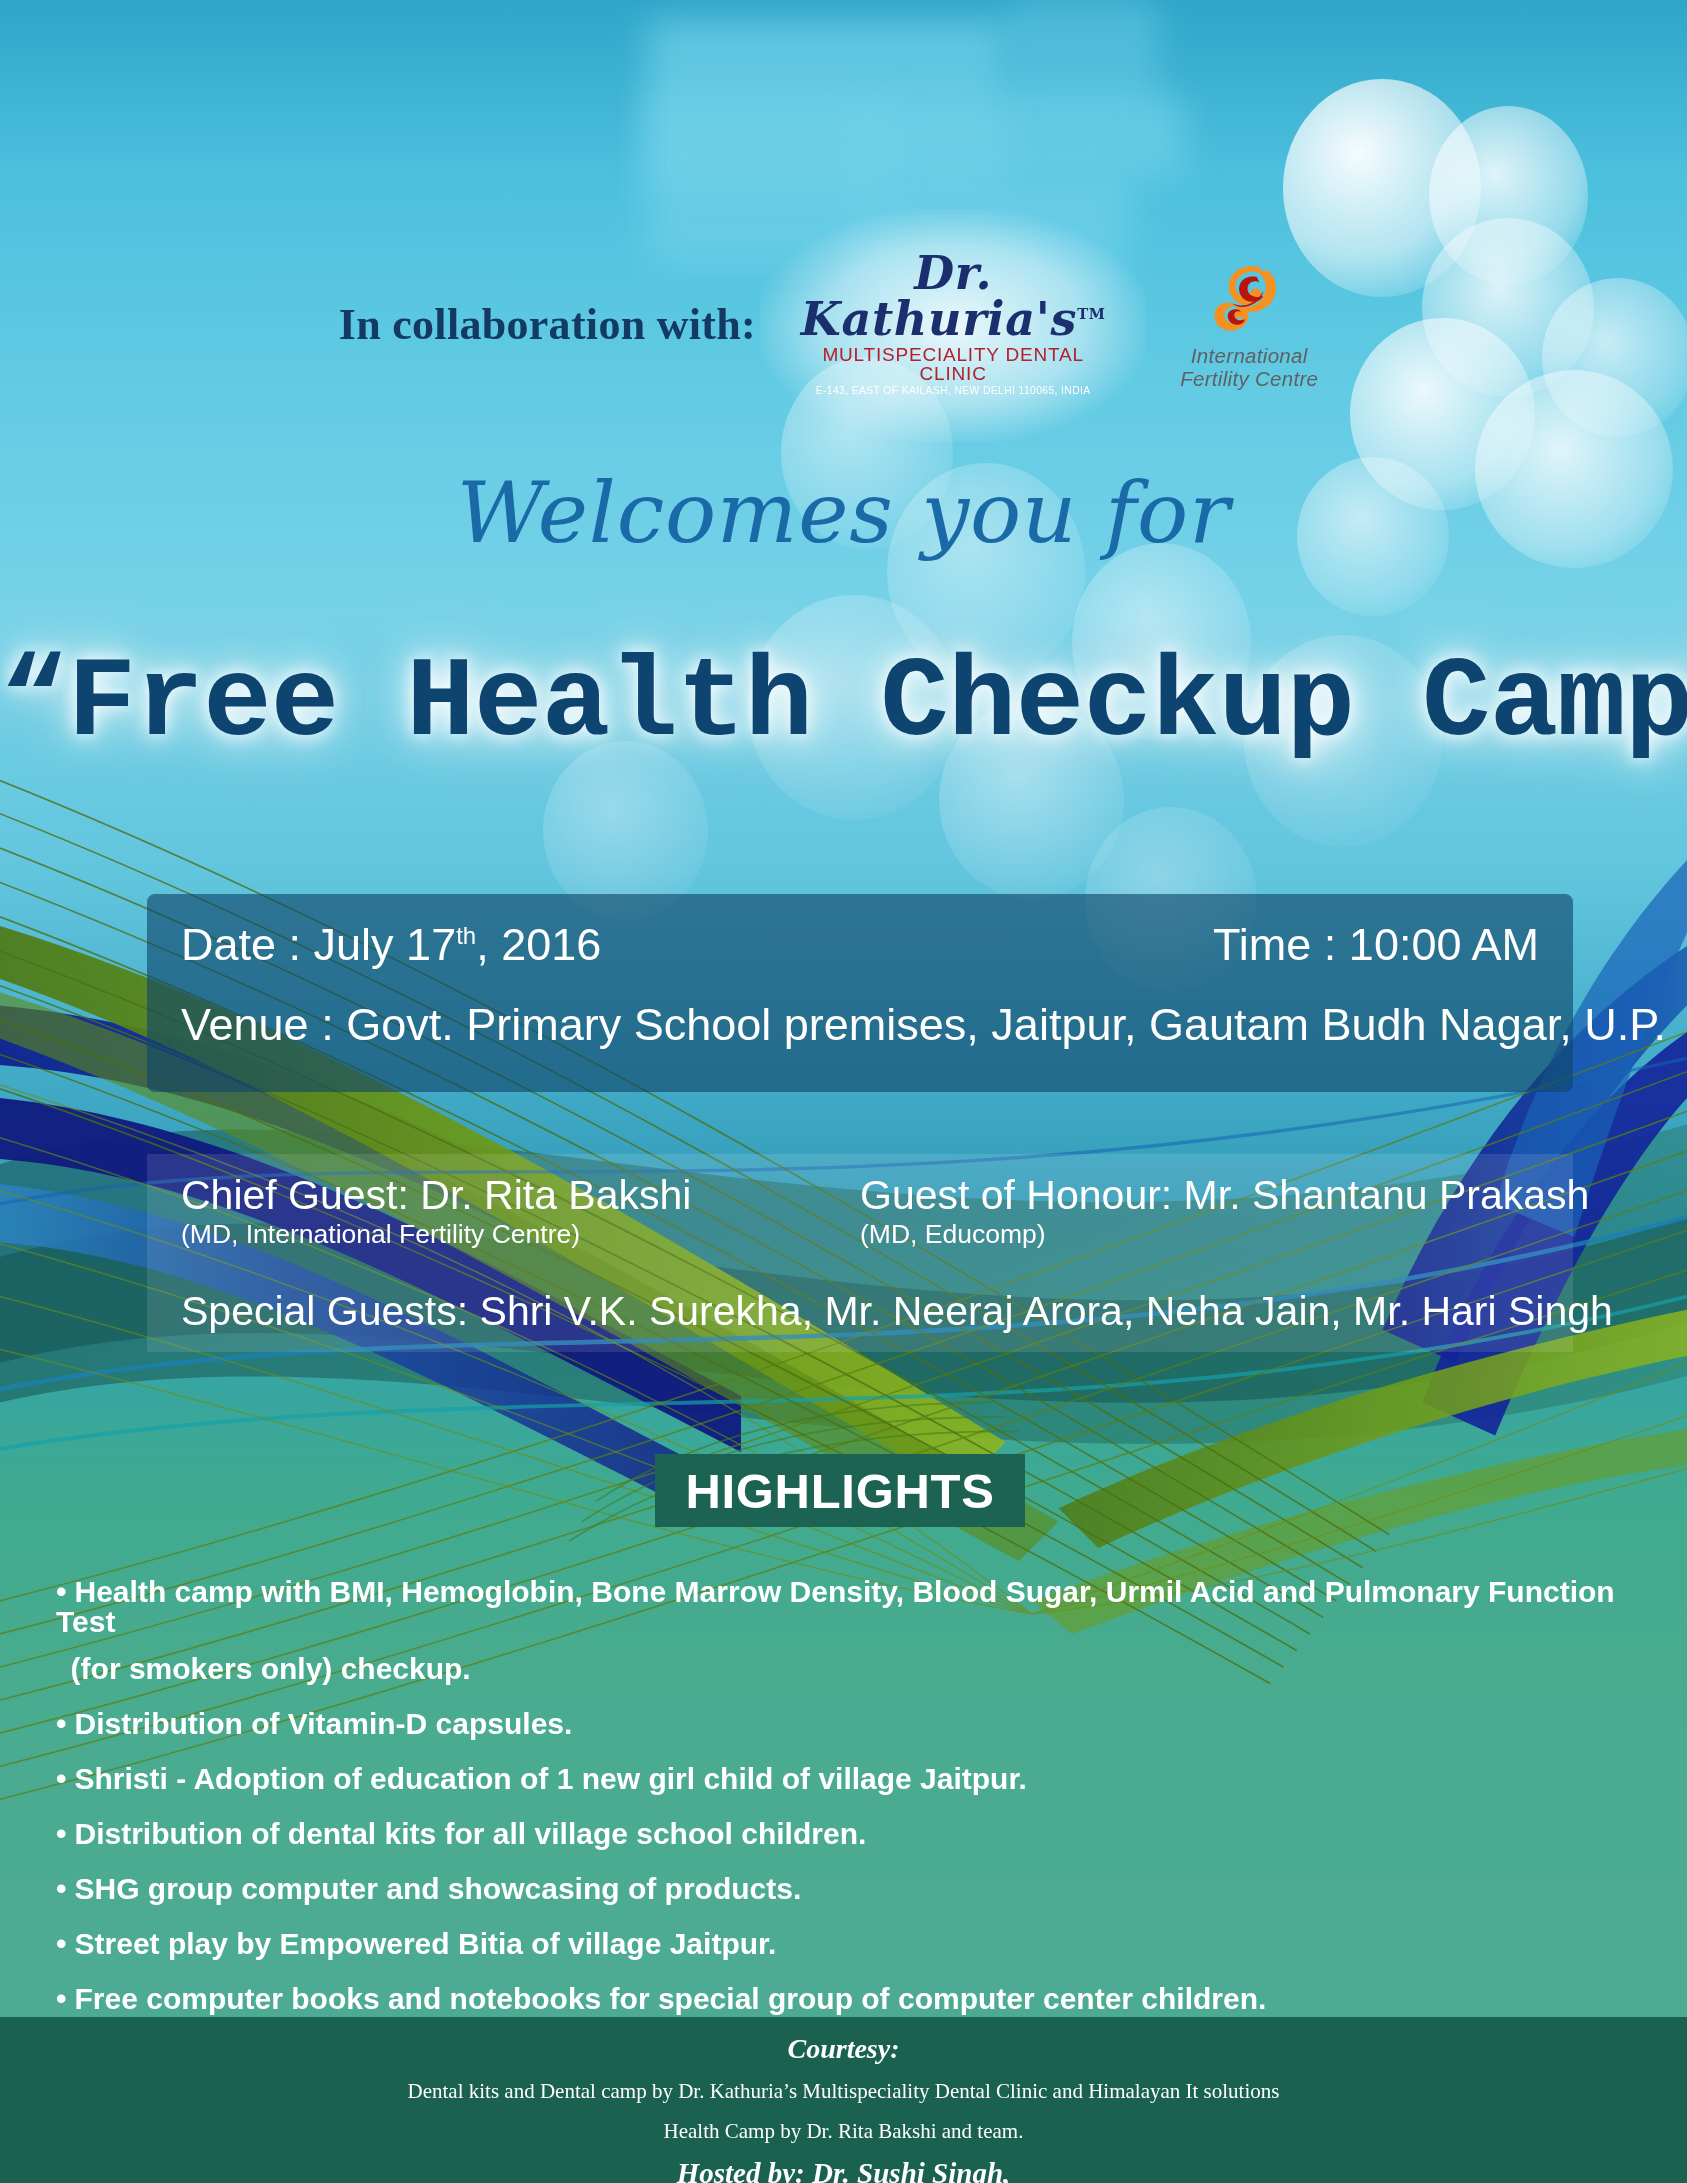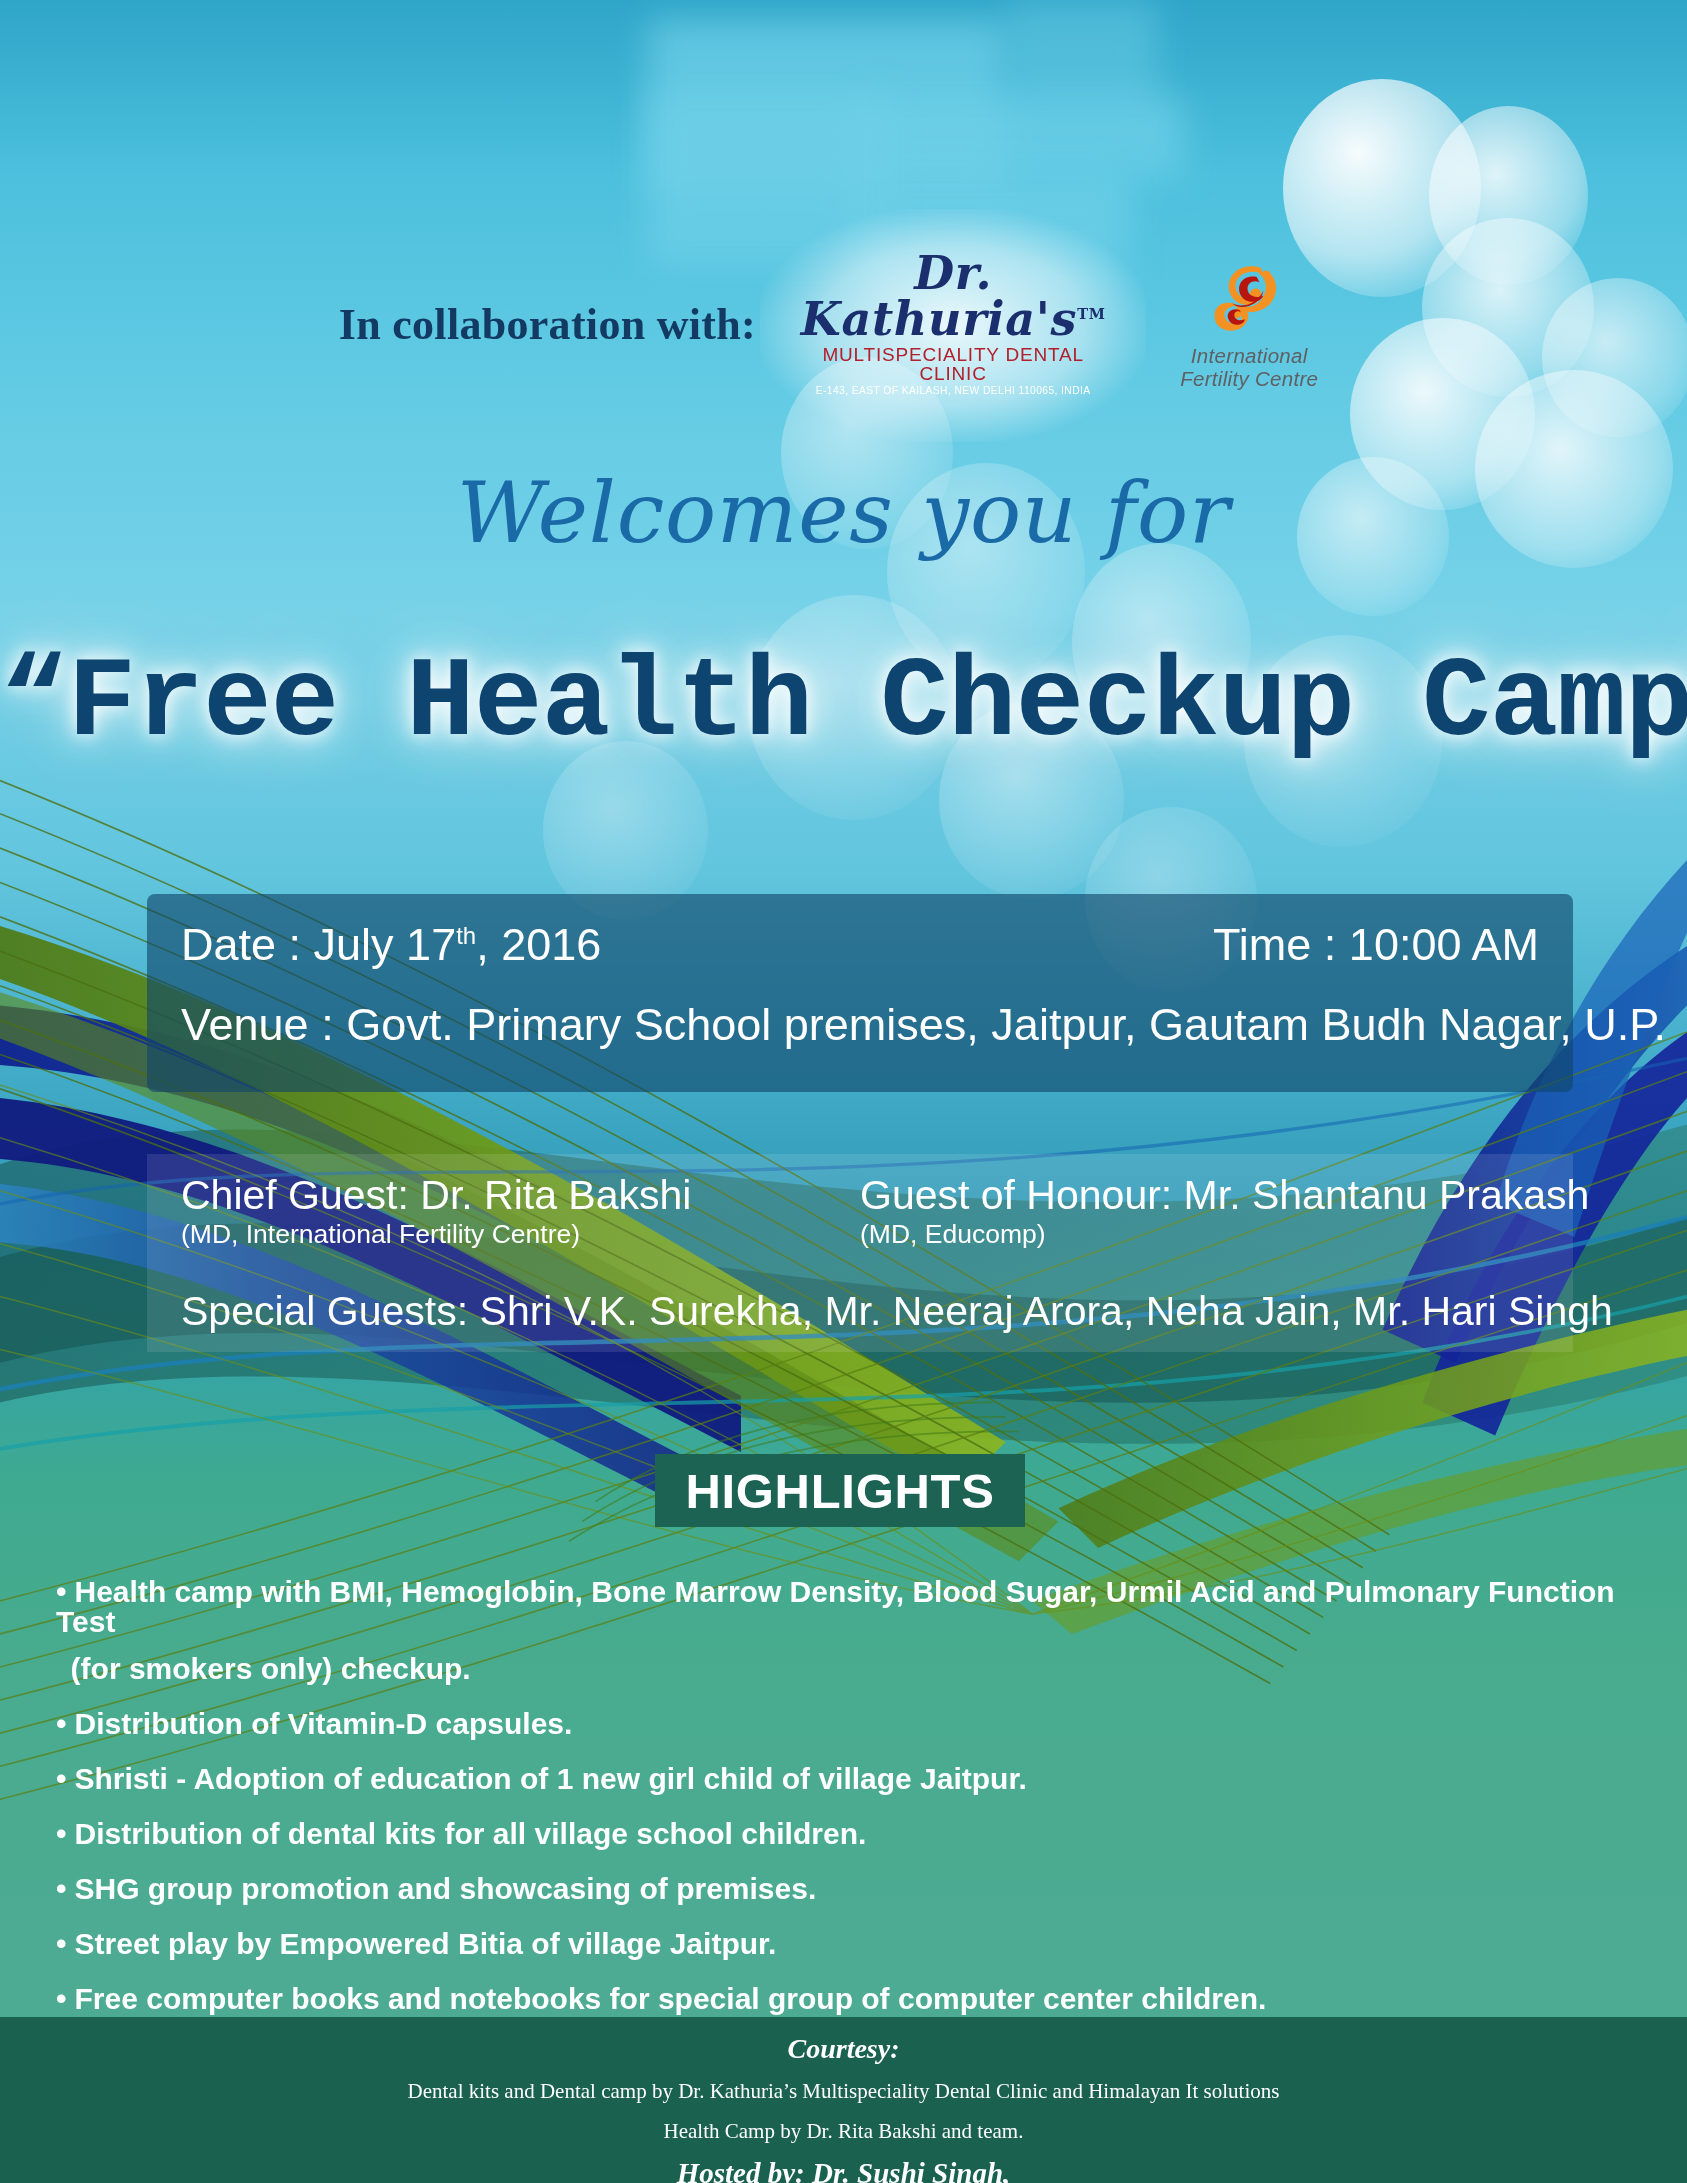--- a/index.html
+++ b/index.html
@@ -358,21 +358,21 @@
     <div class="hl-item">
       <span class="dot">•</span><span>Distribution of Vitamin-D capsules.</span>
     </div>
     <div class="hl-item">
       <span class="dot">•</span><span>Shristi -  Adoption of education of 1 new girl child of village Jaitpur.</span>
     </div>
     <div class="hl-item">
       <span class="dot">•</span><span>Distribution of dental kits for all village school children.</span>
     </div>
     <div class="hl-item">
-      <span class="dot">•</span><span>SHG group promotion and showcasing of premises.</span>
+      <span class="dot">•</span><span>SHG group computer and showcasing of products.</span>
     </div>
     <div class="hl-item">
       <span class="dot">•</span><span>Street play by Empowered Bitia of village Jaitpur.</span>
     </div>
     <div class="hl-item">
       <span class="dot">•</span><span>Free computer books and notebooks for special group of computer center children.</span>
     </div>
   </div>
 
   <div id="footer">

